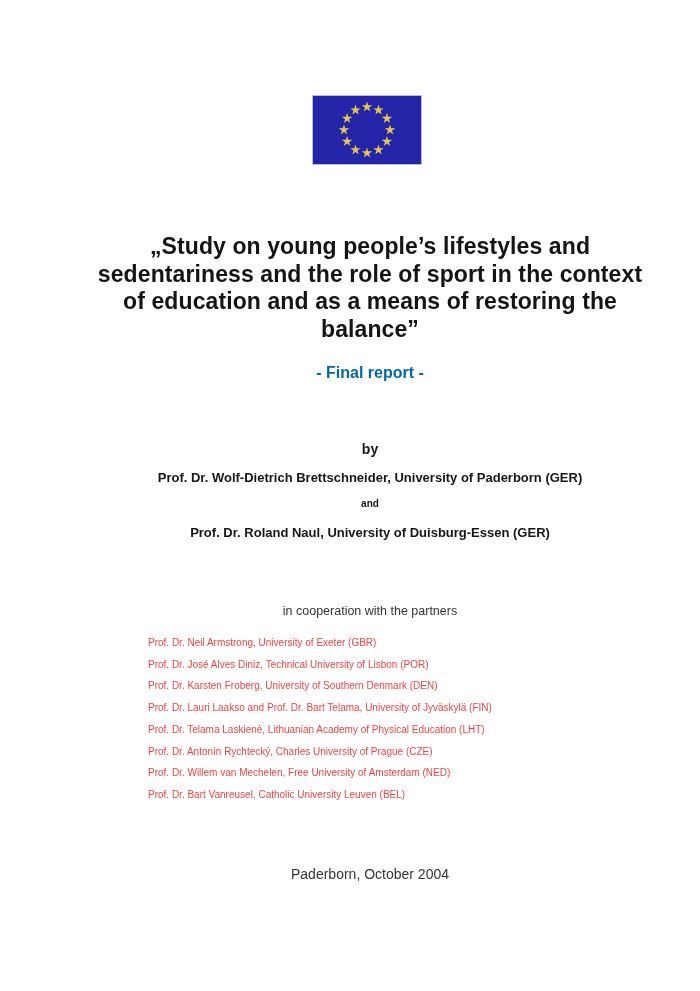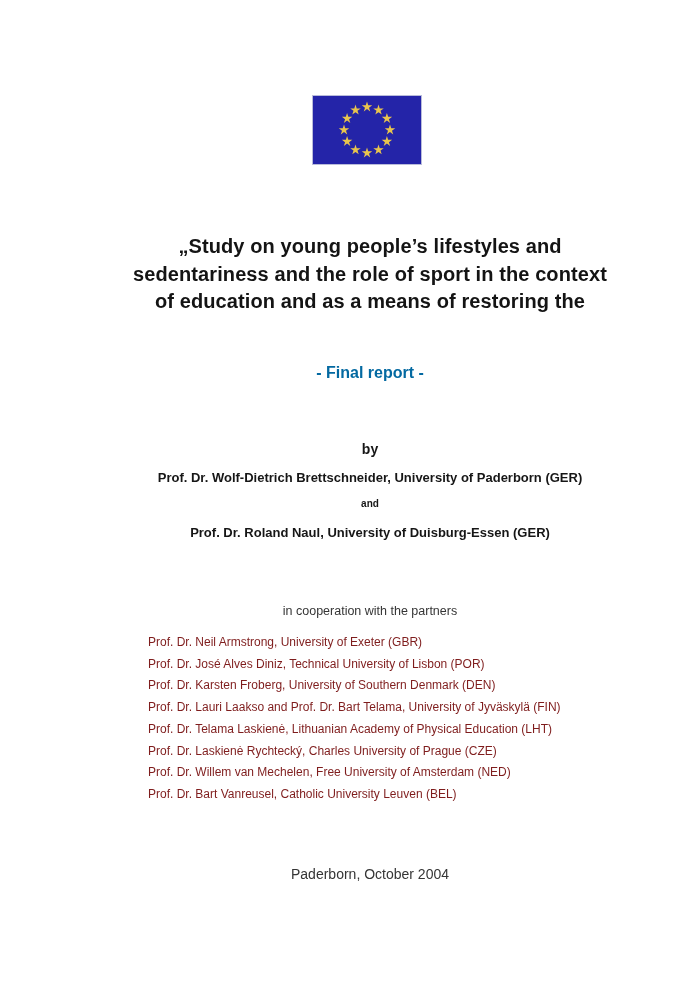--- a/index.html
+++ b/index.html
@@ -16,36 +16,36 @@
     width:108px;height:68px;
     border:1px solid #b9bcda;
   }
   .flag-wrap svg{display:block;}
   .centered{
     position:absolute;left:70px;width:600px;
     text-align:center;
   }
   .title{
     top:233px;
-    font-size:20px;line-height:27.5px;font-weight:700;
+    font-size:23px;line-height:27.5px;font-weight:700;
     color:#141414;letter-spacing:0.1px;
   }
   .subtitle{
     top:364px;
     font-size:16px;font-weight:700;color:#0369a1;
   }
   .by-label{top:441px;font-size:14px;font-weight:700;color:#161616;}
   .author-primary{top:470px;font-size:13px;font-weight:700;color:#161616;}
   .conjunction{top:498px;font-size:10px;font-weight:700;color:#161616;}
   .author-secondary{top:525px;font-size:13px;font-weight:700;color:#161616;}
   .coop-heading{top:604px;font-size:12.5px;color:#353535;}
   .partners{
     position:absolute;left:148px;top:632px;
-    font-size:12px;line-height:21.7px;
-    color:#7f1d1d;text-align:left;white-space:nowrap;
+    font-size:10px;line-height:21.7px;
+    color:#ef4444;text-align:left;white-space:nowrap;
   }
   .place-date{top:866px;font-size:14px;color:#353535;}
 </style>
 </head>
 <body>
 
 <div class="page">
 
   <div class="flag-wrap">
     <svg viewBox="0 0 108 68" width="108" height="68">
@@ -67,37 +67,38 @@
         <use href="#star" transform="translate(34.08,22.5)"></use>
         <use href="#star" transform="translate(42.5,14.08)"></use>
       </g>
     </svg>
   </div>
 
   <div class="centered title">
     <div>„Study on young people’s lifestyles and</div>
     <div>sedentariness and the role of sport in the context</div>
     <div>of education and as a means of restoring the</div>
+    <div>balance”</div>
   </div>
 
   <div class="centered subtitle">- Final report -</div>
 
   <div class="centered by-label">by</div>
   <div class="centered author-primary">Prof. Dr. Wolf-Dietrich Brettschneider, University of Paderborn (GER)</div>
   <div class="centered conjunction">and</div>
   <div class="centered author-secondary">Prof. Dr. Roland Naul, University of Duisburg-Essen (GER)</div>
 
   <div class="centered coop-heading">in cooperation with the partners</div>
 
   <div class="partners">
     <div>Prof. Dr. Neil Armstrong, University of Exeter (GBR)</div>
     <div>Prof. Dr. José Alves Diniz, Technical University of Lisbon (POR)</div>
     <div>Prof. Dr. Karsten Froberg, University of Southern Denmark (DEN)</div>
     <div>Prof. Dr. Lauri Laakso and Prof. Dr. Bart Telama, University of Jyväskylä (FIN)</div>
     <div>Prof. Dr. Telama Laskienė, Lithuanian Academy of Physical Education (LHT)</div>
-    <div>Prof. Dr. Laskienė Rychtecký, Charles University of Prague (CZE)</div>
+    <div>Prof. Dr. Antonín Rychtecký, Charles University of Prague (CZE)</div>
     <div>Prof. Dr. Willem van Mechelen, Free University of Amsterdam (NED)</div>
     <div>Prof. Dr. Bart Vanreusel, Catholic University Leuven (BEL)</div>
   </div>
 
   <div class="centered place-date">Paderborn, October 2004</div>
 
 </div>
 
 </body></html>

